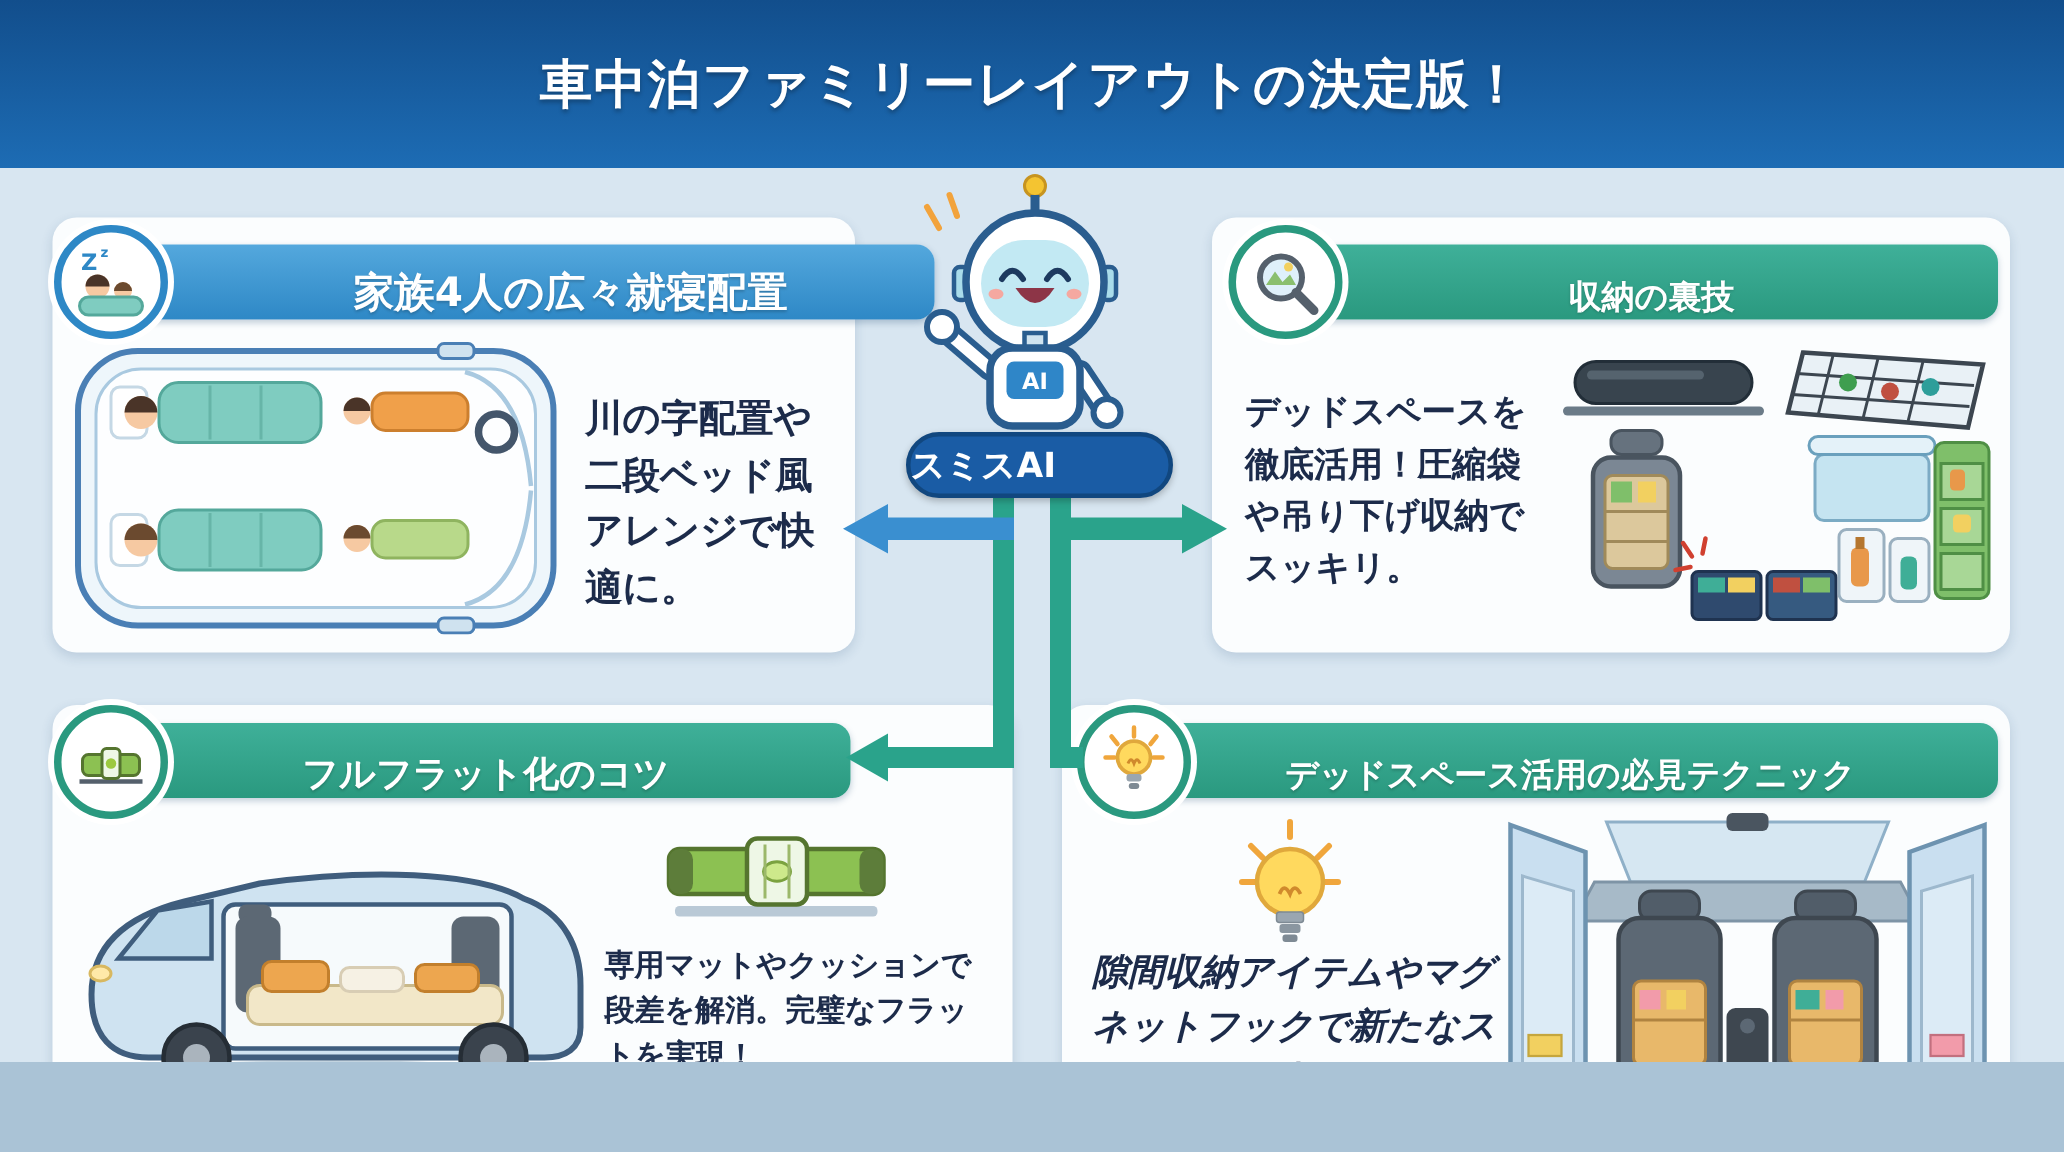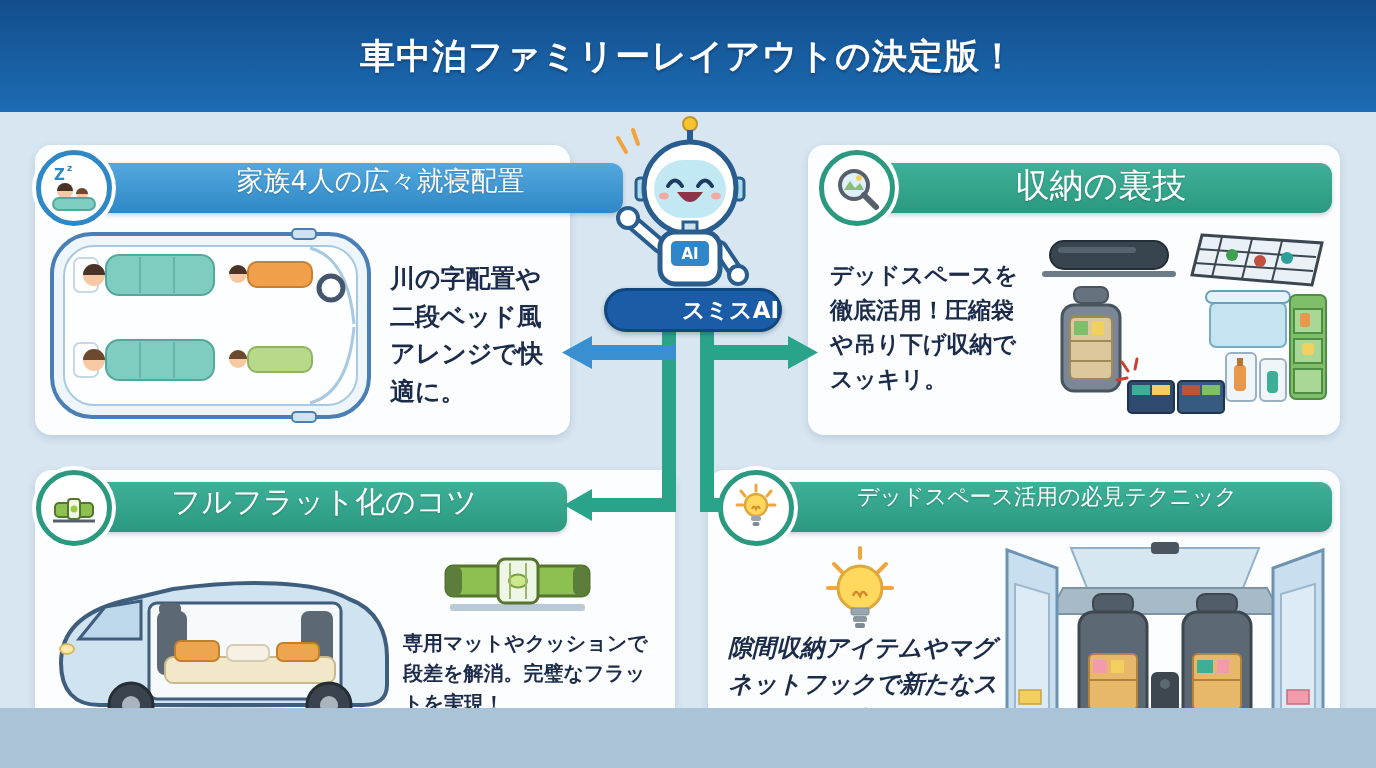--- a/index.html
+++ b/index.html
@@ -8,37 +8,37 @@
 
   .header{position:absolute;left:0;top:0;width:1376px;height:112px;
     background:linear-gradient(180deg,#124e8c,#1d6cb4);
     display:flex;flex-direction:column;align-items:center;justify-content:center;gap:4px;z-index:1;}
   .h-line{color:#ffffff;font-size:35px;font-weight:bold;letter-spacing:1px;white-space:nowrap;
     text-shadow:0 2px 3px rgba(0,0,0,.28);}
   .h-accent{color:#f8d335;}
 
   .card{position:absolute;background:#fbfdfe;border-radius:16px;
     box-shadow:0 3px 8px rgba(30,70,110,.16);z-index:10;}
-  .banner{position:absolute;display:flex;align-items:flex-start;justify-content:center;
-    color:#fff;font-weight:normal;border-radius:12px;white-space:nowrap;
+  .banner{position:absolute;display:flex;align-items:flex-end;justify-content:center;
+    color:#fff;font-weight:bold;border-radius:12px;white-space:nowrap;
     box-shadow:0 2px 4px rgba(30,70,110,.25);text-shadow:0 1px 2px rgba(0,0,0,.2);}
   .banner.blue{background:linear-gradient(180deg,#54a8dd,#2e88c6);}
   .banner.teal{background:linear-gradient(180deg,#3fb099,#2a997f);}
   .circle{position:absolute;border-radius:50%;background:#fff;display:flex;align-items:center;
     justify-content:center;box-shadow:0 0 0 4px #fff;z-index:3;}
   .circle.blue{border:5px solid #2e88c6;}
   .circle.teal{border:5px solid #2a997f;}
 
   .body-text{position:absolute;color:#1c2b4a;font-weight:bold;line-height:1.5;}
   .abs{position:absolute;}
   .overlay{position:absolute;left:0;top:0;z-index:20;pointer-events:none;}
   .robot{position:absolute;left:598px;top:112px;width:184px;height:186px;z-index:30;}
   .pill{position:absolute;left:604px;top:288px;width:172px;height:38px;z-index:31;
     background:#1a5ca5;border:3px solid #11477f;border-radius:22px;color:#fff;font-weight:bold;
-    font-size:23px;display:flex;align-items:center;justify-content:flex-end;
+    font-size:23px;display:flex;align-items:center;justify-content:flex-start;
     box-shadow:0 2px 5px rgba(0,0,0,.25);}
 </style>
 </head>
 <body>
 
 <div id="stage">
 
   <div class="header">
     <div class="h-line">車中泊ファミリーレイアウトの決定版！</div>
   </div>
@@ -82,21 +82,21 @@
       <line x1="92" y1="114" x2="92" y2="150" stroke="#67b5a8" stroke-width="2"></line>
       <line x1="126" y1="114" x2="126" y2="150" stroke="#67b5a8" stroke-width="2"></line>
       <circle cx="190" cy="131" r="9" fill="#f6c9a2"></circle>
       <path d="M181,131 a9,9 0 0 1 18,0 z" fill="#6b4a2f"></path>
       <rect x="200" y="119" width="64" height="25" rx="9" fill="#b8d98a" stroke="#8fb45f" stroke-width="2"></rect>
     </svg>
     <div class="body-text" style="left:355px;top:115px;width:158px;font-size:25px;">川の字配置や二段ベッド風アレンジで快適に。</div>
   </div>
 
   <div class="card" style="left:808px;top:145px;width:532px;height:290px;">
-    <div class="banner teal" style="left:62px;top:18px;width:462px;height:50px;font-size:34px;">
+    <div class="banner teal" style="left:62px;top:18px;width:462px;height:50px;font-size:22px;">
       <span>収納の裏技</span>
     </div>
     <div class="circle teal" style="left:11px;top:5px;width:66px;height:66px;">
       <svg width="54" height="54" viewBox="0 0 54 54">
         <circle cx="24" cy="24" r="14" fill="#dff0fa" stroke="#55606c" stroke-width="4"></circle>
         <path d="M14,29 L20,20 L25,27 L30,22 L34,29 Z" fill="#8abf6e"></path>
         <circle cx="29" cy="17" r="3" fill="#f2d060"></circle>
         <line x1="34" y1="34" x2="46" y2="46" stroke="#55606c" stroke-width="6" stroke-linecap="round"></line>
       </svg>
     </div>
@@ -138,21 +138,21 @@
       <rect x="250" y="70" width="36" height="104" rx="6" fill="#7fbf6a" stroke="#4f8f45" stroke-width="2"></rect>
       <rect x="254" y="84" width="28" height="24" fill="#a8d796" stroke="#4f8f45" stroke-width="2"></rect>
       <rect x="254" y="114" width="28" height="24" fill="#a8d796" stroke="#4f8f45" stroke-width="2"></rect>
       <rect x="254" y="144" width="28" height="24" fill="#a8d796" stroke="#4f8f45" stroke-width="2"></rect>
       <rect x="260" y="88" width="10" height="14" rx="3" fill="#e8984a"></rect>
       <rect x="262" y="118" width="12" height="12" rx="3" fill="#f2d060"></rect>
     </svg>
   </div>
 
   <div class="card" style="left:35px;top:470px;width:640px;height:272px;">
-    <div class="banner teal" style="left:46px;top:12px;width:486px;height:50px;font-size:30px;">
+    <div class="banner teal" style="left:46px;top:12px;width:486px;height:50px;font-size:24px;">
       <span>フルフラット化のコツ</span>
     </div>
     <div class="circle teal" style="left:1px;top:0px;width:66px;height:66px;">
       <svg width="54" height="54" viewBox="0 0 54 54">
         <line x1="6" y1="40" x2="48" y2="40" stroke="#55606c" stroke-width="3"></line>
         <rect x="8" y="22" width="38" height="14" rx="4" fill="#8cc152" stroke="#55752f" stroke-width="2"></rect>
         <rect x="21" y="18" width="12" height="20" rx="3" fill="#eef7e6" stroke="#55752f" stroke-width="2"></rect>
         <circle cx="27" cy="28" r="3.5" fill="#9cc93f"></circle>
       </svg>
     </div>

